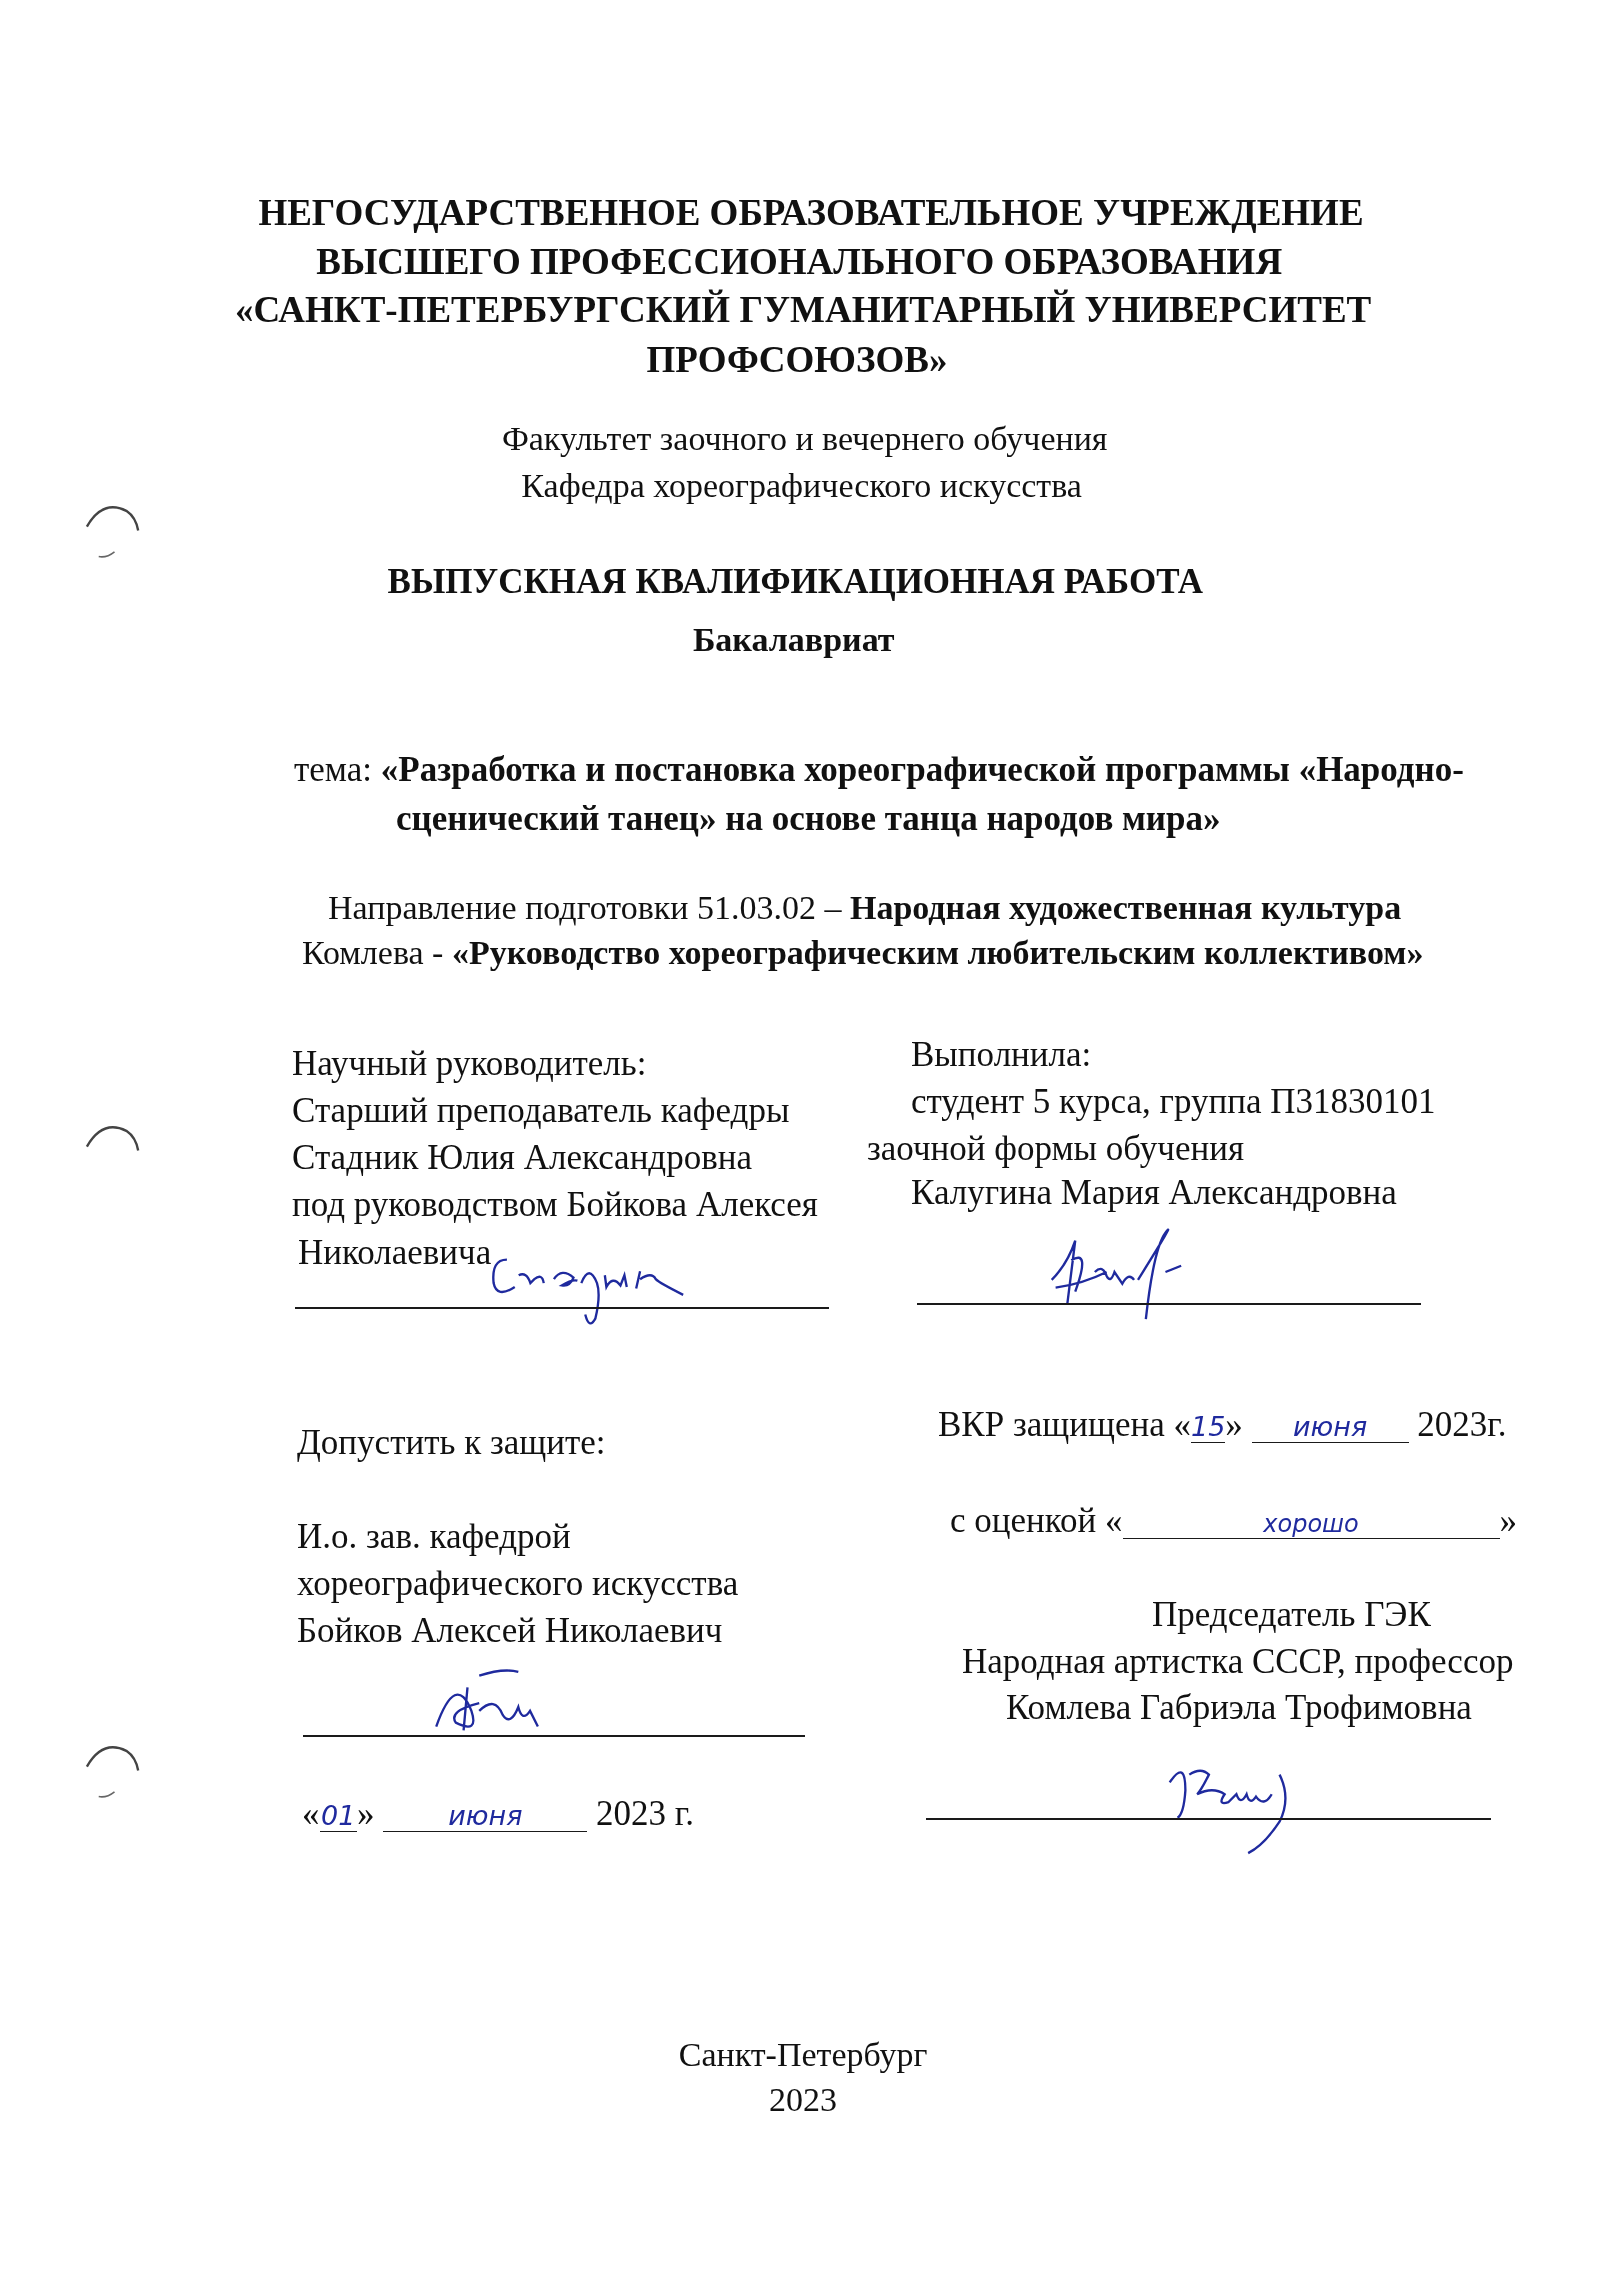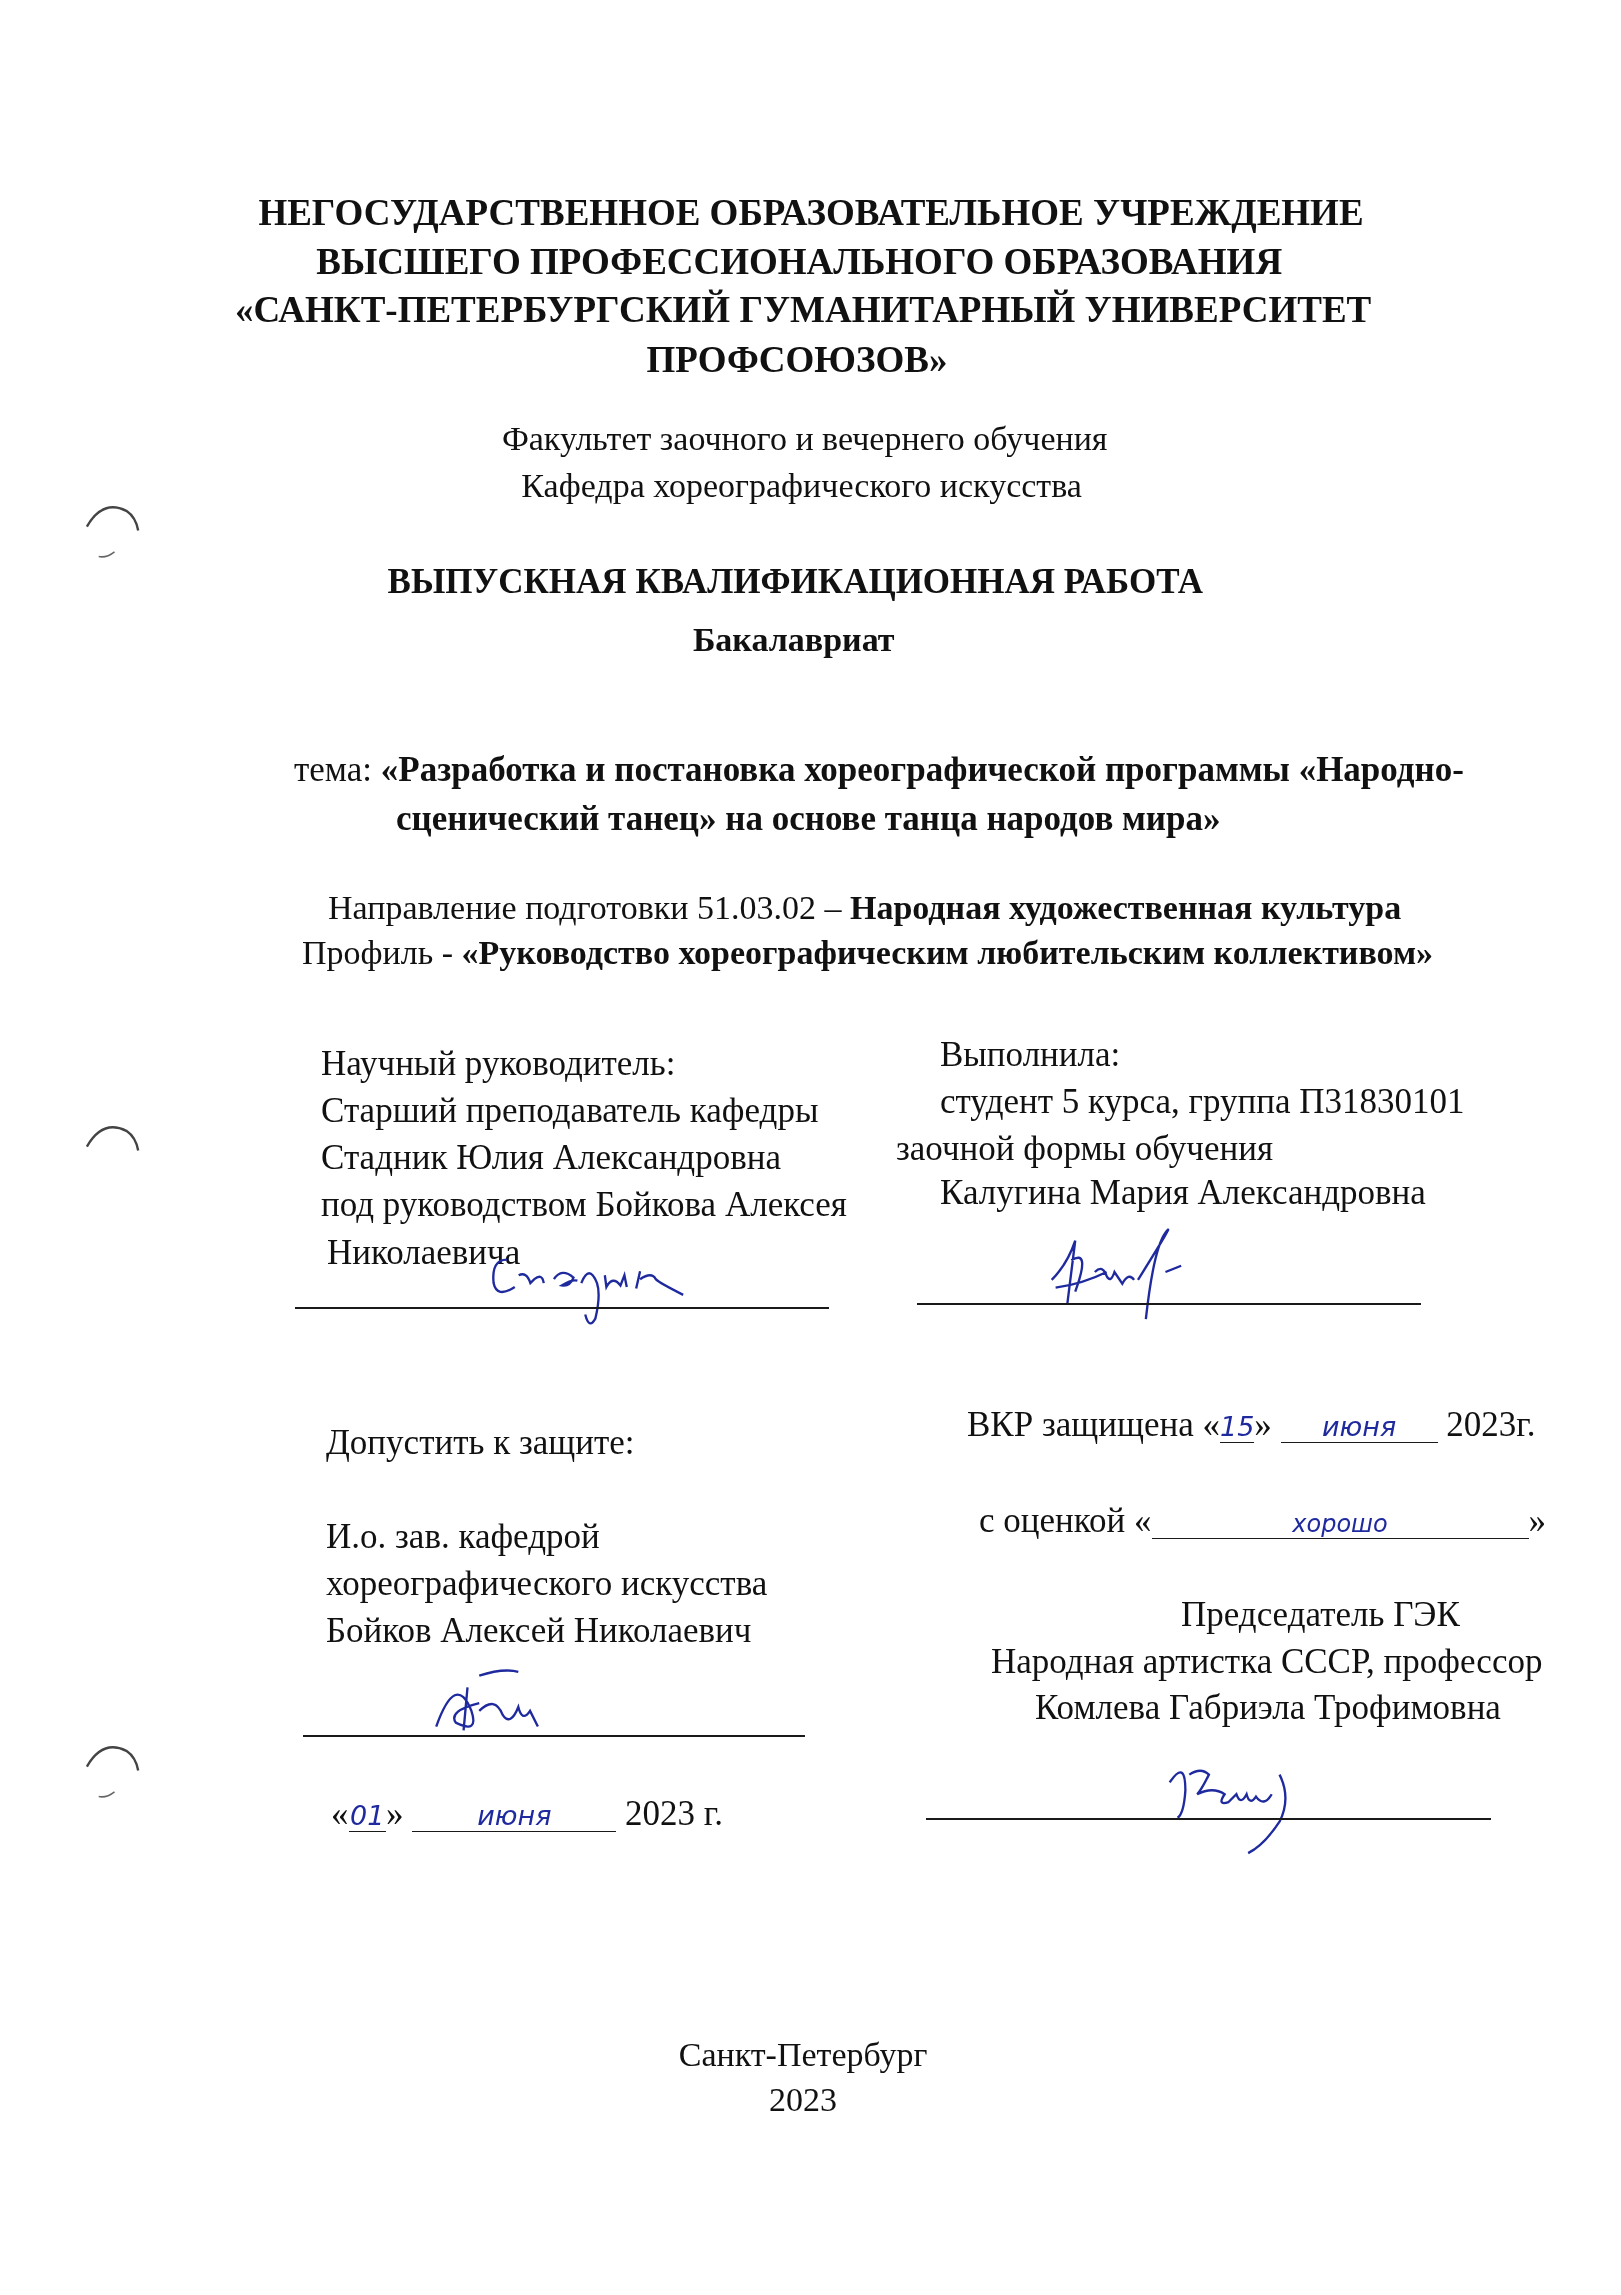--- a/index.html
+++ b/index.html
@@ -3,21 +3,21 @@
 <meta charset="utf-8">
 <style>
   html, body { margin:0; padding:0; background:#ffffff; }
   body { width:1622px; height:2295px; position:relative; overflow:hidden;
          font-family:"Liberation Serif", "DejaVu Serif", serif; color:#111; }
   .abs { position:absolute; white-space:nowrap; }
   .c { left:0; width:1622px; text-align:center;margin-top:12px; }
   .hdr { font-weight:bold; font-size:37px; letter-spacing:0px; }
   .n { font-size:34px; }
   .b { font-weight:bold; }
-  .t { font-size:35px;margin-left:29px; }
+  .t { font-size:35px; }
   .line { position:absolute; height:1.6px; background:#1a1a1a; }
   .hand { font-family:"DejaVu Sans", sans-serif; font-style:italic; color:#1f2a9e; position:absolute; white-space:nowrap; }
   .sig { position:absolute; }
   .hole { position:absolute; }
 </style>
 </head>
 <body>
 
 <svg class="hole" style="left:79px;top:495px" width="71" height="79" viewBox="0 0 90 100">
   <path d="M10 40 Q30 5 60 20 Q72 28 75 45" stroke="#444" stroke-width="3" fill="none"></path>
@@ -44,21 +44,21 @@
 
 <div class="abs" style="top:750px;left:294px;font-size:35px">
   <span>тема: </span><span class="b">«Разработка и постановка хореографической программы «Народно-</span>
 </div>
 <div class="abs b" style="top:799px;left:396px;font-size:35px">сценический танец» на основе танца народов мира»</div>
 
 <div class="abs" style="top:889px;left:328px;font-size:34px">
   <span>Направление подготовки 51.03.02 – </span><span class="b">Народная художественная культура</span>
 </div>
 <div class="abs" style="top:934px;left:302px;font-size:34px">
-  <span>Профиль - </span><span class="b">«Руководство хореографическим любительским коллективом»</span>
+  <span>Комлева - </span><span class="b">«Руководство хореографическим любительским коллективом»</span>
 </div>
 
 <div class="abs t" style="top:1044px;left:292px">Научный руководитель:</div>
 <div class="abs t" style="top:1091px;left:292px">Старший преподаватель кафедры</div>
 <div class="abs t" style="top:1138px;left:292px">Стадник Юлия Александровна</div>
 <div class="abs t" style="top:1185px;left:292px">под руководством Бойкова Алексея</div>
 <div class="abs t" style="top:1233px;left:298px">Николаевича</div>
 <svg class="sig" style="left:487px;top:1240px" width="267" height="94" viewBox="0 0 340 120">
   <path d="M25 25 Q5 25 8 55 Q12 75 35 60 M40 45 Q50 40 55 55 L60 50 Q70 42 72 55 M85 50 Q95 35 110 48 Q105 60 95 58 Q108 50 115 52 M120 55 Q130 30 140 55 Q145 70 138 100 Q130 115 125 95 M150 45 L152 60 Q160 45 170 58 L175 45 L178 60 M195 40 L190 62 M195 50 Q210 40 215 50 Q220 55 250 70" stroke="#1f2a9e" stroke-width="3" fill="none"></path>
 </svg>

